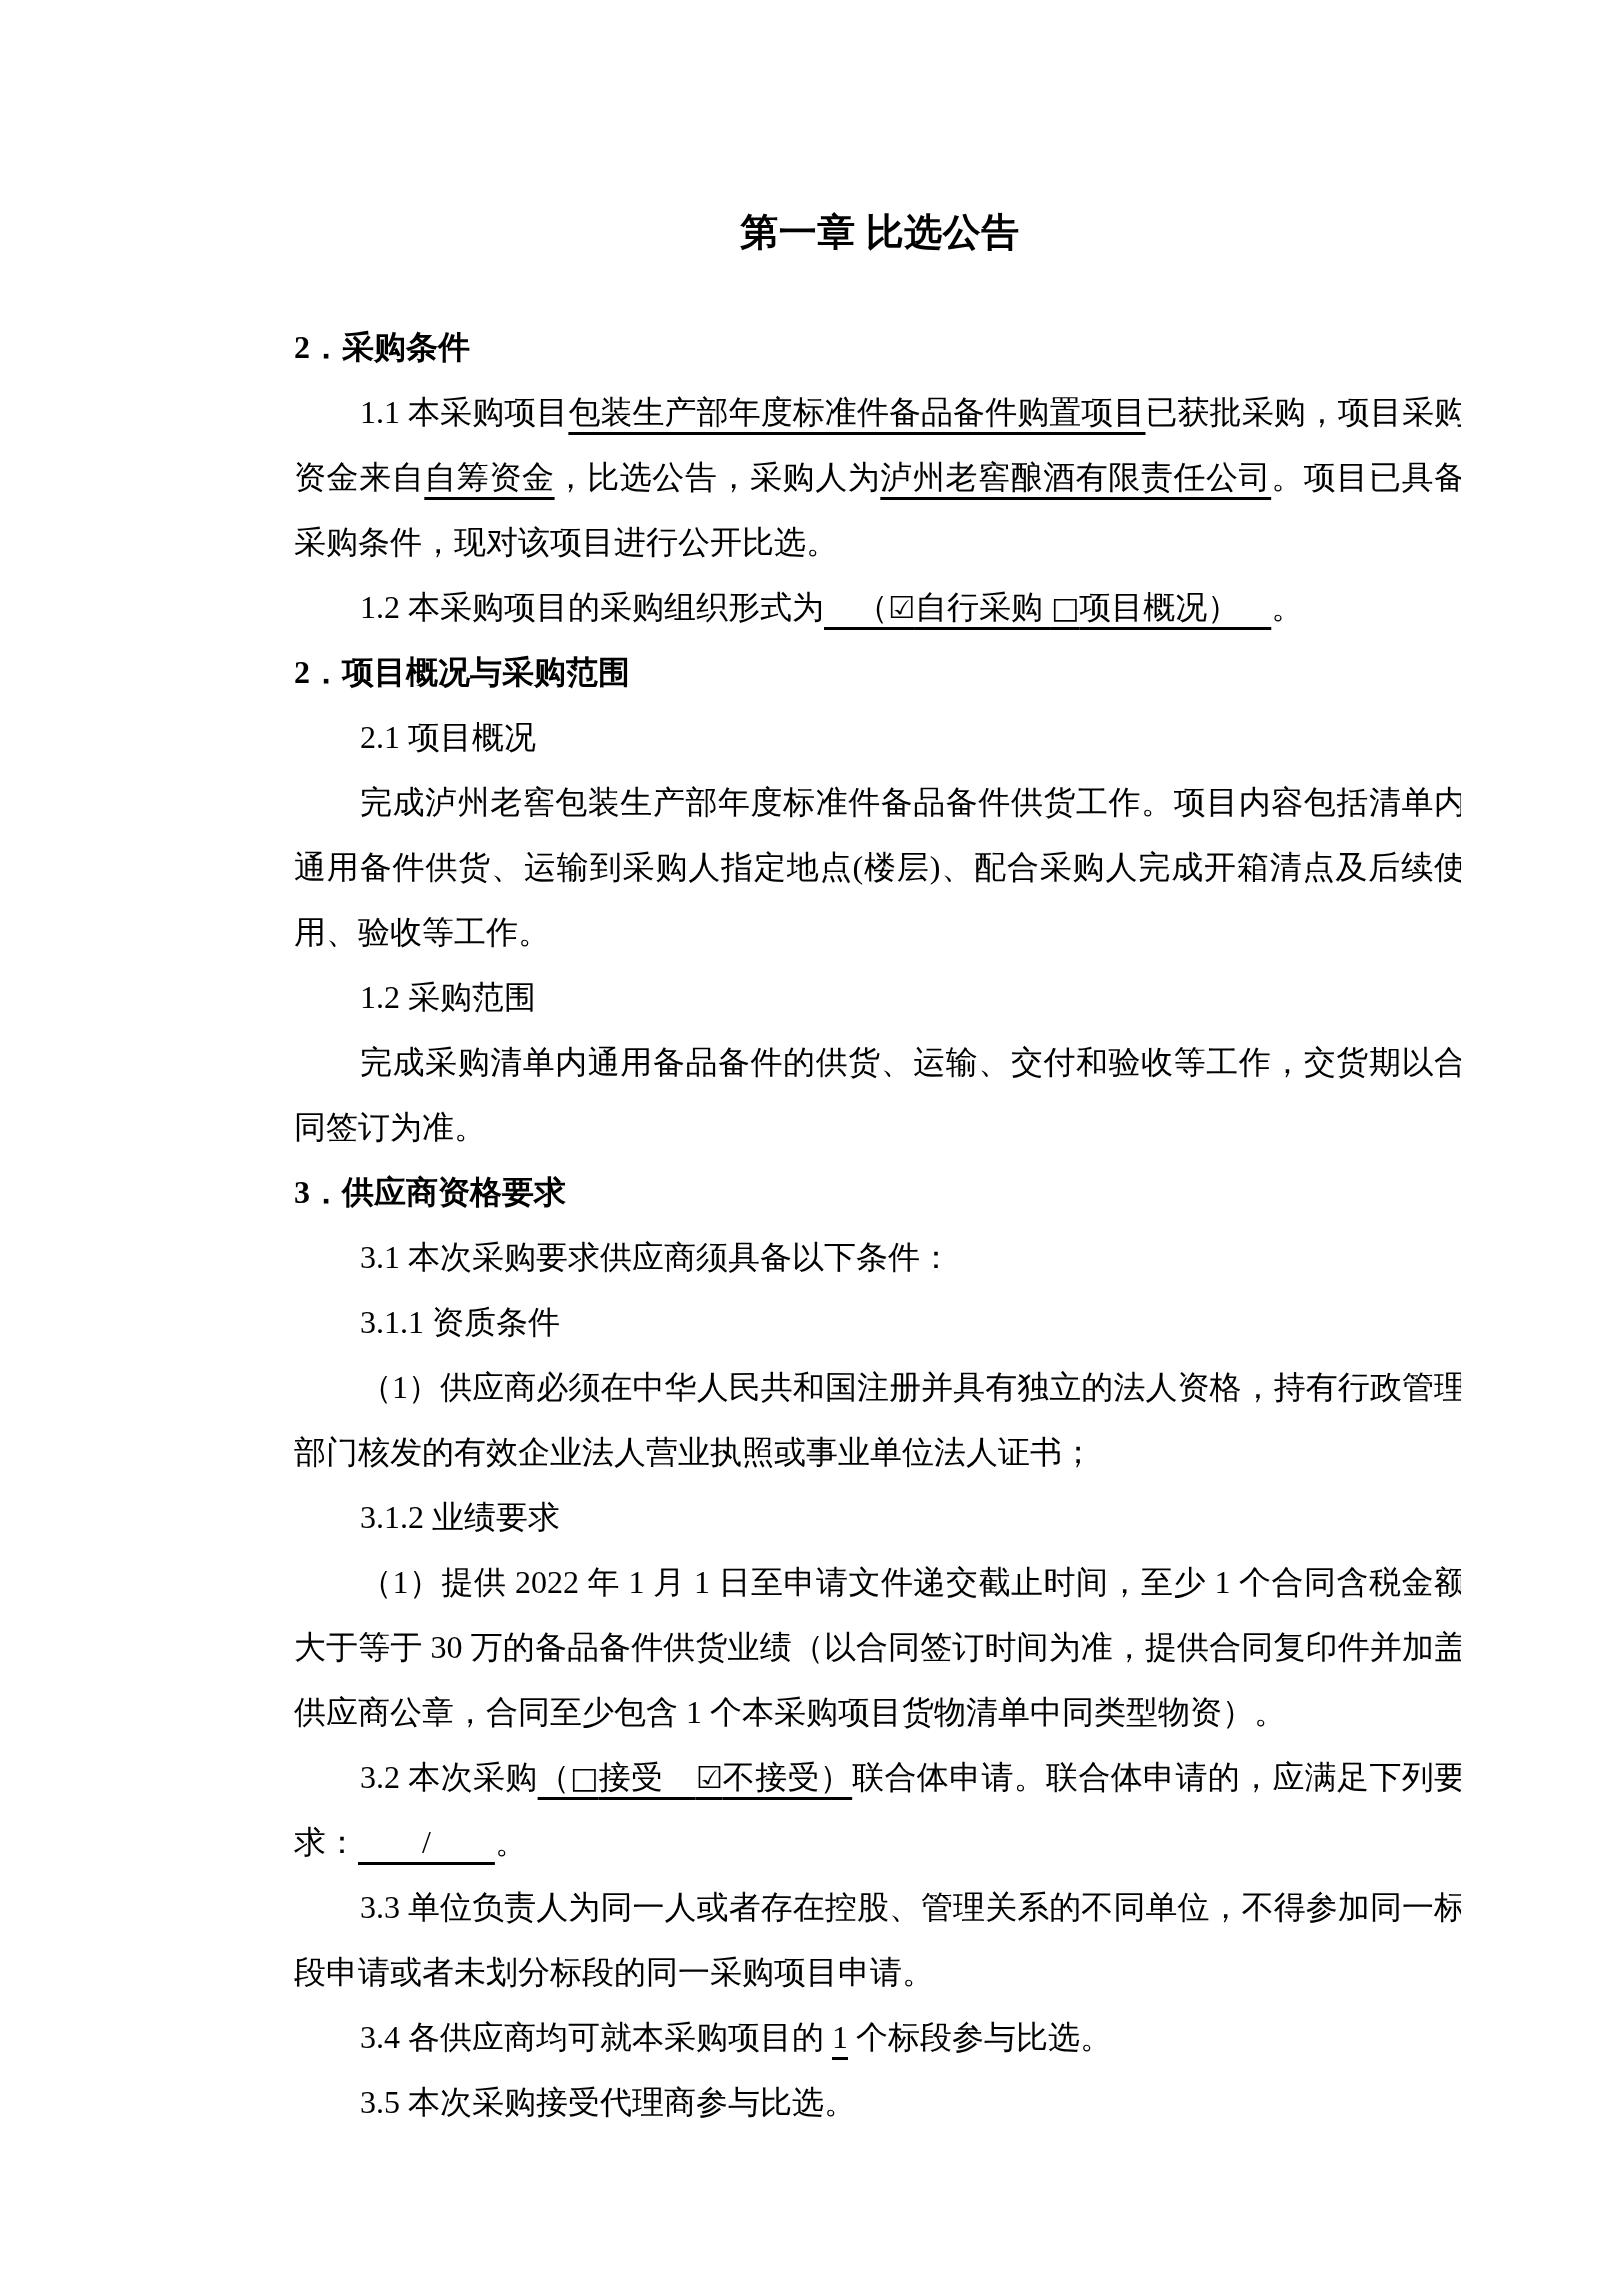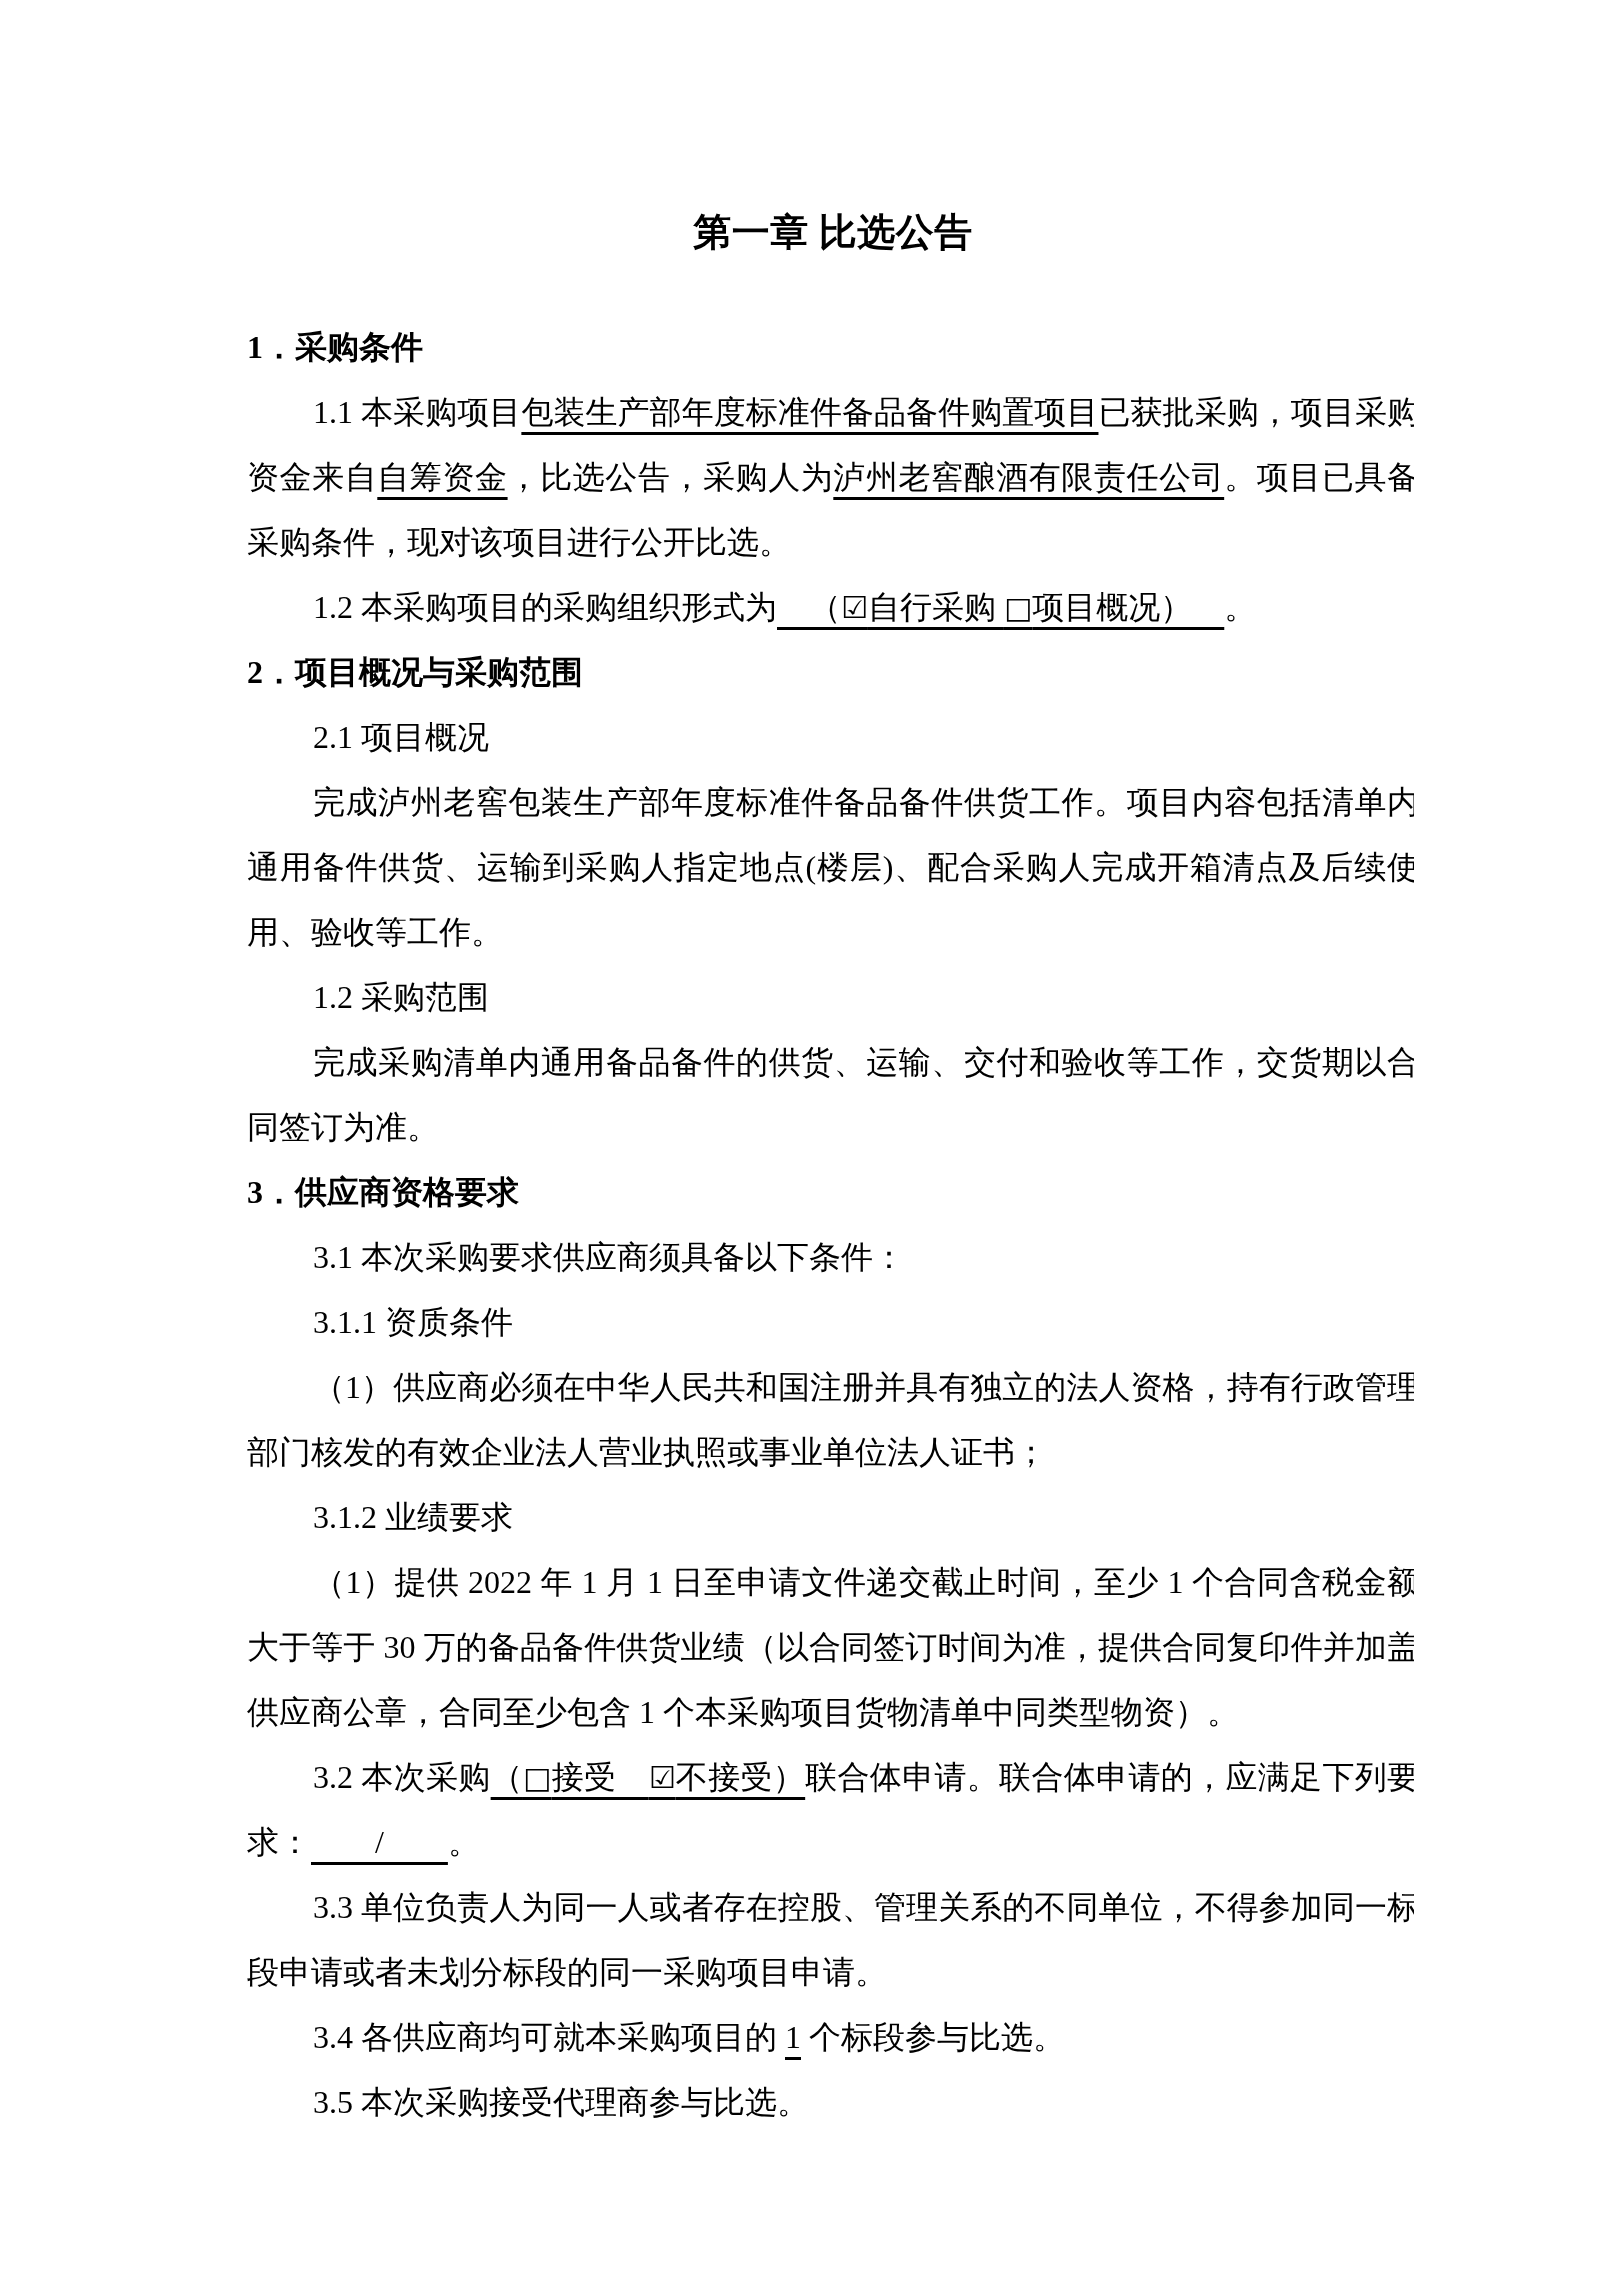--- a/index.html
+++ b/index.html
@@ -8,20 +8,21 @@
     background: #ffffff;
   }
   .page {
     position: relative;
     width: 1414px;
     height: 2295px;
     background: #ffffff;
     color: #000000;
     font-family: "Liberation Serif", "DejaVu Serif", "DejaVu Sans", serif;
     overflow: hidden;
+    padding-left: 47px;
   }
   .inner {
     padding: 199px 0 0 247px;
     width: 1172px;
   }
   .doc-title {
     font-size: 38px;
     font-weight: 700;
     line-height: 66px;
     text-align: center;
@@ -51,21 +52,21 @@
     font-size: 30px;
   }
 </style>
 </head>
 <body>
 
 <div class="page">
   <div class="inner">
     <div class="doc-title">第一章 比选公告</div>
     <div>
-        <div class="block heading"><span>1．采购条件</span></div>
+        <div class="block heading"><span>2．采购条件</span></div>
         <div class="block para"><span>1.1 本采购项目</span><span class="u">包装生产部年度标准件备品备件购置项目</span><span>已获批采购，项目采购资金来自</span><span class="u">自筹资金</span><span>，比选公告，采购人为</span><span class="u">泸州老窖酿酒有限责任公司</span><span>。项目已具备采购条件，现对该项目进行公开比选。</span></div>
         <div class="block para"><span>1.2 本采购项目的采购组织形式为</span><span class="u">　（</span><span class="u cb">☑</span><span class="u">自行采购 </span><span class="u cb">□</span><span class="u">项目概况）　</span><span>。</span></div>
         <div class="block heading"><span>2．项目概况与采购范围</span></div>
         <div class="block para"><span>2.1 项目概况</span></div>
         <div class="block para"><span>完成泸州老窖包装生产部年度标准件备品备件供货工作。项目内容包括清单内通用备件供货、运输到采购人指定地点(楼层)、配合采购人完成开箱清点及后续使用、验收等工作。</span></div>
         <div class="block para"><span>1.2 采购范围</span></div>
         <div class="block para"><span>完成采购清单内通用备品备件的供货、运输、交付和验收等工作，交货期以合同签订为准。</span></div>
         <div class="block heading"><span>3．供应商资格要求</span></div>
         <div class="block para"><span>3.1 本次采购要求供应商须具备以下条件：</span></div>
         <div class="block para"><span>3.1.1 资质条件</span></div>

